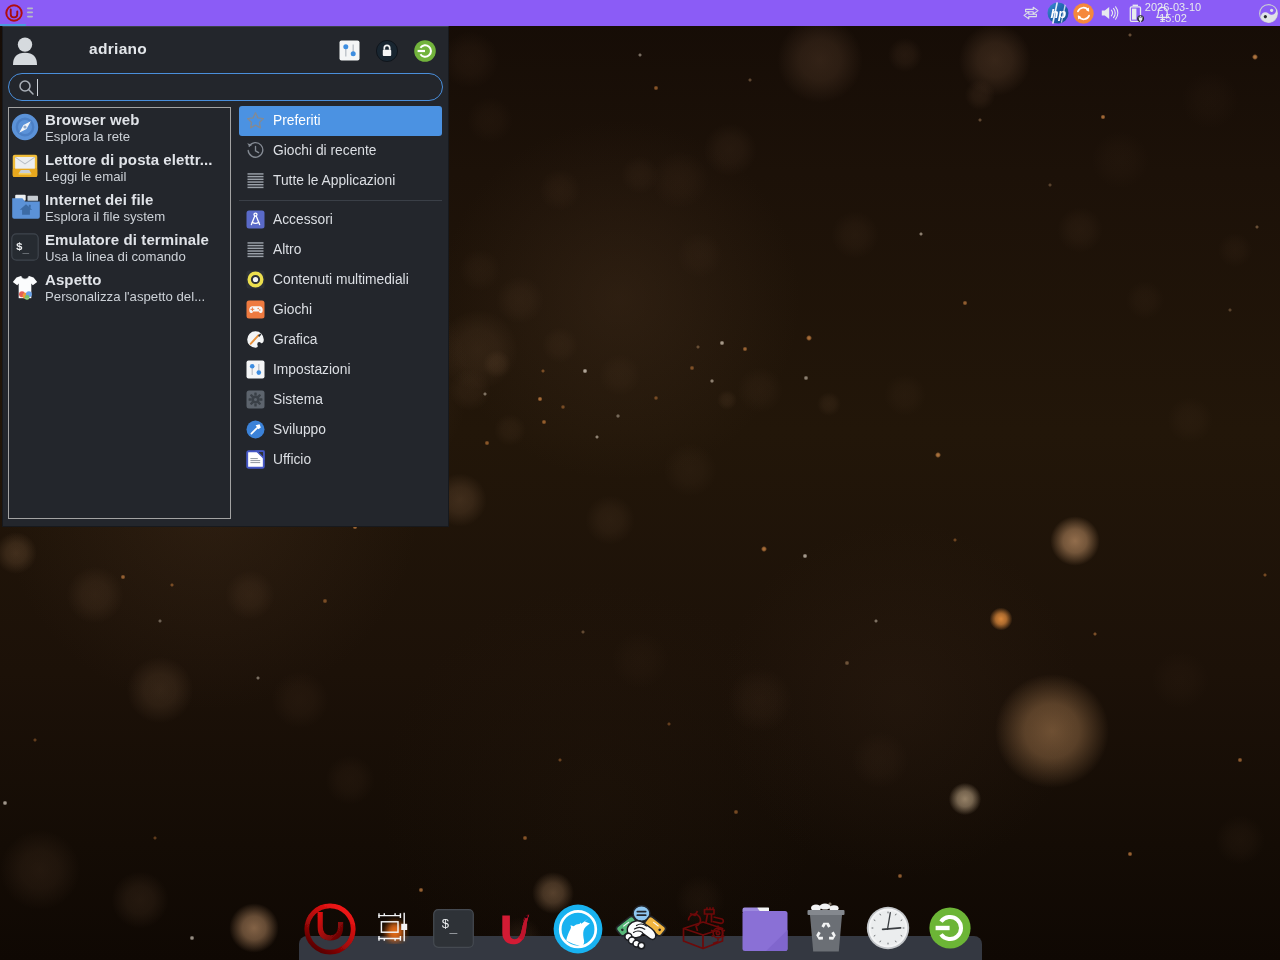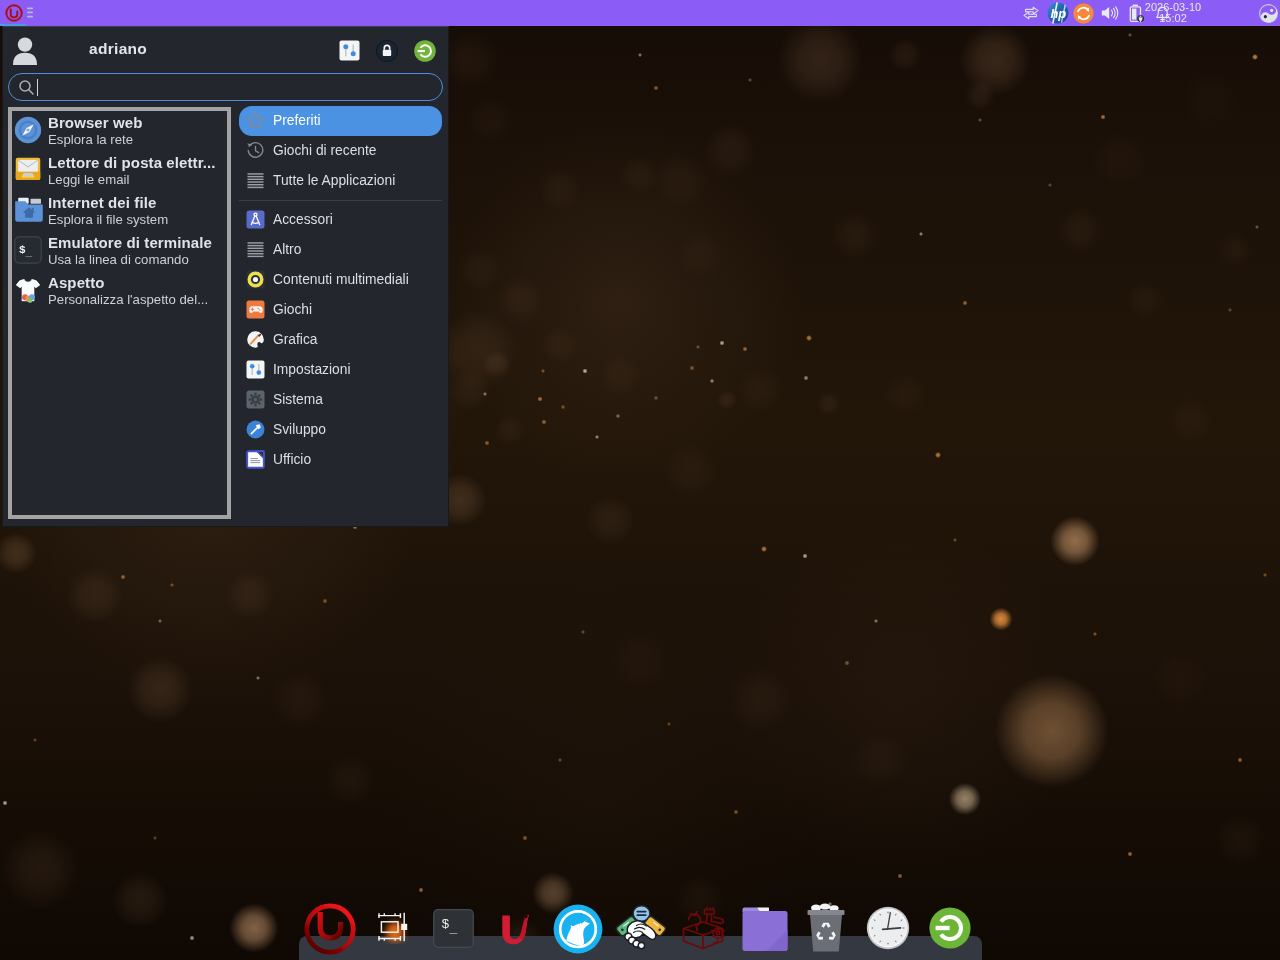--- a/index.html
+++ b/index.html
@@ -131,30 +131,30 @@
 
 #panel { position:absolute; left:0; top:0; width:1280px; height:26px; background:#8b5cf6; }
 #blueind { position:absolute; left:0; top:24px; width:26px; height:2px; background:#4b9be0; }
 #datetime { position:absolute; left:1141px; top:2px; width:64px; color:#e7eaee; font-size:11px; line-height:11px; text-align:center; }
 
 #menu { position:absolute; left:2px; top:26px; width:447px; height:501px; background:#23262c; border:1px solid #17191d; border-top:1px solid #3a4048; }
 #avatar { position:absolute; }
 #uname { position:absolute; left:42px; top:13px; font-size:15.5px; font-weight:bold; color:#e3e6ea; letter-spacing:.3px;margin-left:44px; }
 .hbtn { position:absolute; top:13px; }
 #searchbox { position:absolute; left:5px; top:46px; width:435px; height:28px; border:1px solid #4a8fdc; border-radius:14px; }
-#favbox { position:absolute; left:5px; top:80px; width:223px; height:412px; border:4px solid #a3a3a3; }
+#favbox { position:absolute; left:5px; top:80px; width:223px; height:412px; border:1px solid #a3a3a3; }
 .fav { position:absolute; left:1px; width:218px; height:40px; }
 .fav .fic { position:absolute; left:1px; top:4px; width:28px; height:28px; }
 .fav .t1 { position:absolute; left:35px; top:1.5px; font-size:15px; font-weight:bold; color:#e0e3e8; white-space:nowrap; letter-spacing:0.1px; }
 .fav .t2 { position:absolute; left:35px; top:19.5px; font-size:13.2px; color:#ccd1d7; white-space:nowrap; }
 #cats { position:absolute; left:236px; top:79px; width:203px; }
 .cat { position:relative; height:30px; }
 .cat .cic { position:absolute; left:7px; top:5px; width:19px; height:19px; }
 .cat .ct { position:absolute; left:34px; top:6.5px; font-size:13.8px; color:#dcdfe4; white-space:nowrap; }
-.cat.sel { background:#4b92e2; border-radius:13px;text-decoration:underline; }
+.cat.sel { background:#4b92e2; border-radius:3px;text-decoration:underline; }
 .cat.sel .ct { color:#fff; }
 #catsep { height:9px; position:relative; }
 #catsep:after { content:""; position:absolute; left:0; right:0; top:4px; height:1px; background:#3a3f47; }
 
 #dockbar { position:absolute; left:299px; top:936px; width:683px; height:24px; background:#343841; border-radius:8px 8px 0 0; }
 .dk { position:absolute; top:905px; }
 </style>
 </head>
 <body>
 <div id="wall"></div>

